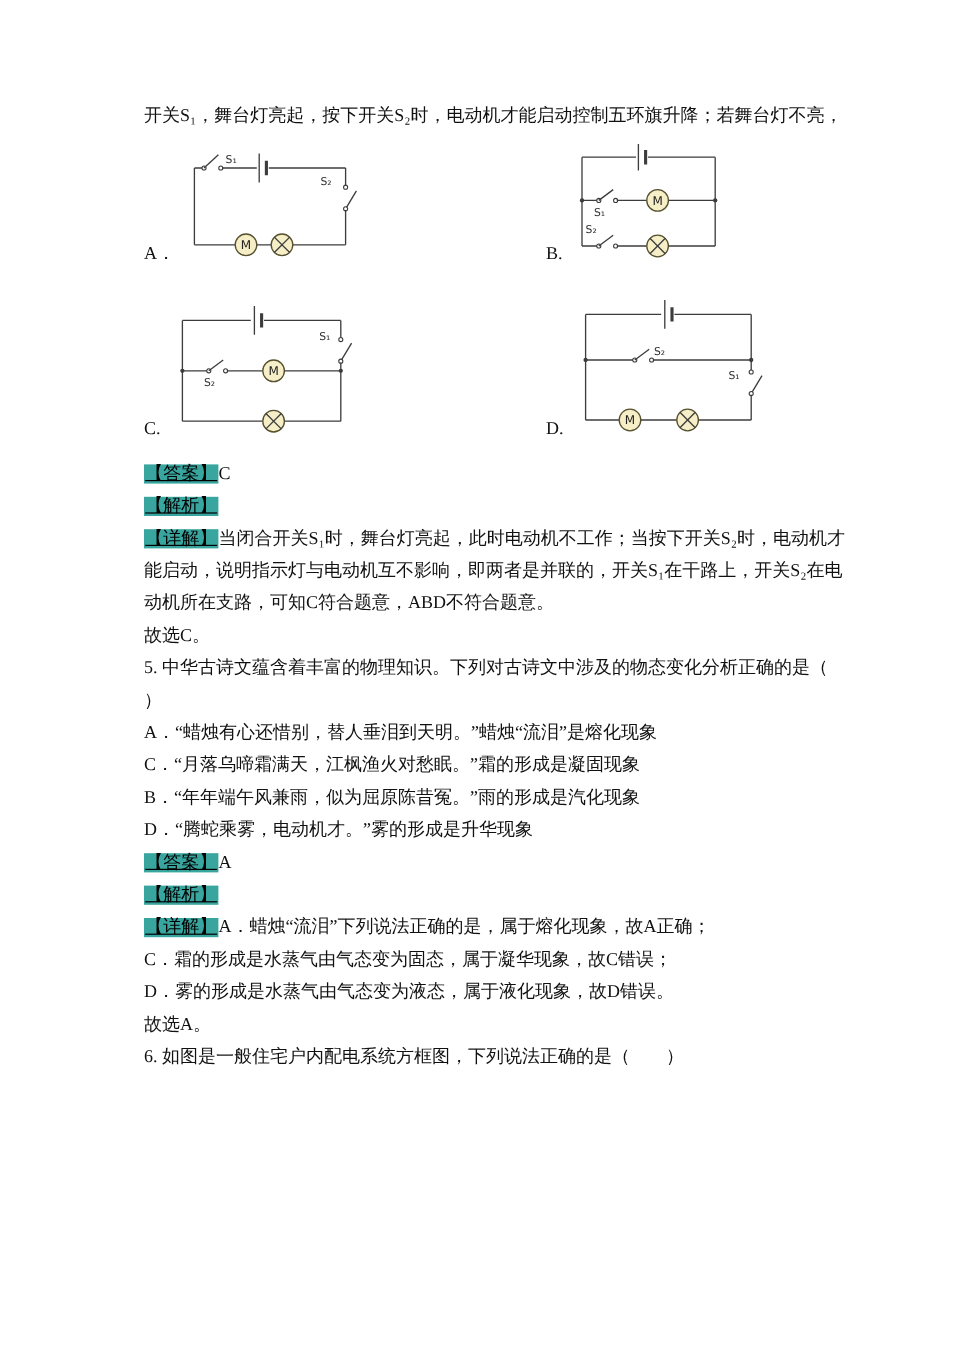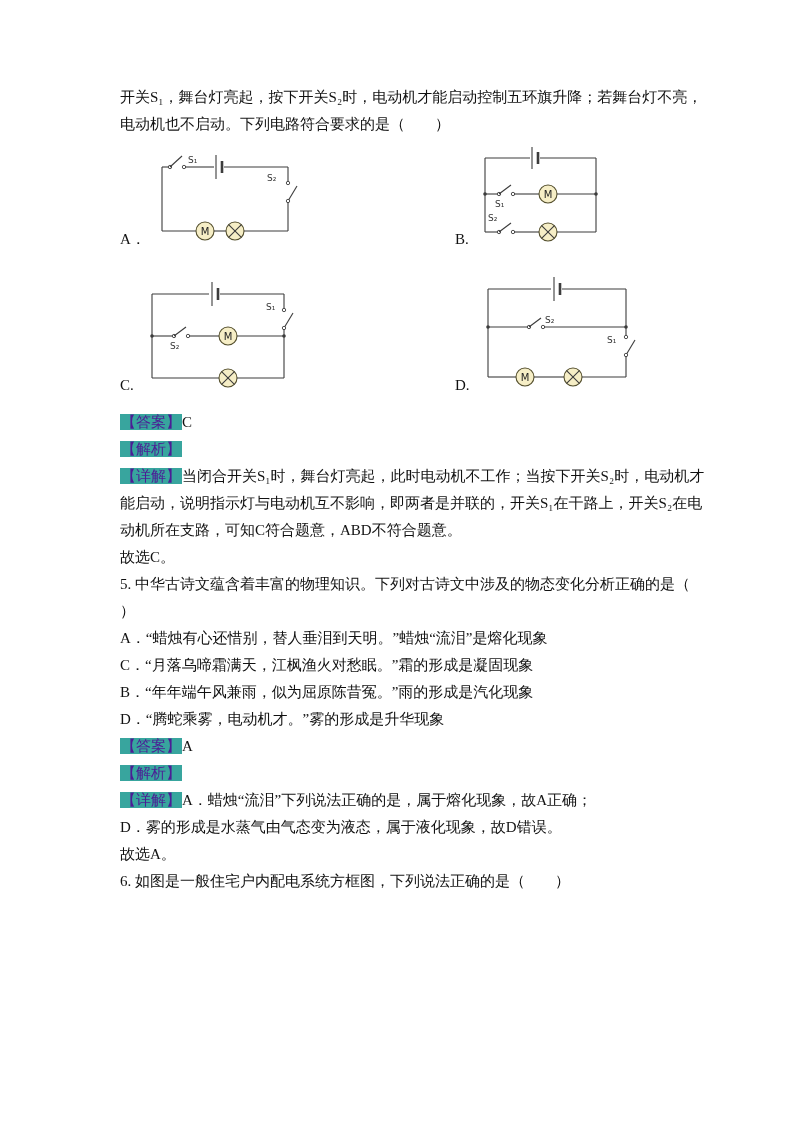--- a/index.html
+++ b/index.html
@@ -13,22 +13,23 @@
     overflow:hidden;
   }
   .content{
     position:absolute;
     left:120px;top:84px;
     width:565px;
   }
   .line{line-height:27px;white-space:nowrap;}
   .hl{
     background:#38a59e;
-    color:#4c1d95;
+    color:#000000;
     padding:0 1px;
+    text-decoration:underline;
   }
   .ans-letter{color:#111;}
   .circuit-row{display:flex;align-items:flex-end;margin-top:6px;}
   .circuit-cell{display:flex;align-items:flex-end;}
   .cell-left{width:335px;}
   .cell-right{flex:1;}
   .circ-label{line-height:20px;margin-right:4px;}
   svg.circuit{display:block;}
   svg.circuit line, svg.circuit path{stroke:#3c3c3c;stroke-width:1.1;fill:none;}
   svg.circuit .thick{stroke-width:2.6;}
@@ -42,21 +43,20 @@
   svg.circuit text.mlabel{font-size:10px;fill:#222;}
   .gap-md{margin-top:14px;}
 </style>
 </head>
 <body>
 
 <div class="page">
   <div class="content">
 
     <div class="line">开关S₁，舞台灯亮起，按下开关S₂时，电动机才能启动控制五环旗升降；若舞台灯不亮，</div>
-    <div class="line">电动机也不启动。下列电路符合要求的是（　　）</div>
 
     <div class="circuit-row">
       <div class="circuit-cell cell-left">
         <span class="circ-label">A．</span>
         <svg class="circuit" width="150" height="100" viewBox="0 0 150 100">
 
           <path d="M12,18 H19"></path>
           <circle class="node" cx="20" cy="18" r="1.7"></circle>
           <line x1="20" y1="18" x2="32" y2="7"></line>
           <circle class="node" cx="34" cy="18" r="1.7"></circle>
@@ -248,19 +248,20 @@
 
     <div class="line">
       <span class="hl">【答案】</span><span class="ans-letter">A</span>
     </div>
     <div class="line">
       <span class="hl">【解析】</span>
     </div>
     <div class="line">
       <span class="hl">【详解】</span><span>A．蜡烛“流泪”下列说法正确的是，属于熔化现象，故A正确；</span>
     </div>
+    <div class="line">C．霜的形成是水蒸气由气态变为固态，属于凝华现象，故C错误；</div>
     <div class="line">D．雾的形成是水蒸气由气态变为液态，属于液化现象，故D错误。</div>
     <div class="line">故选A。</div>
 
     <div class="line">6. 如图是一般住宅户内配电系统方框图，下列说法正确的是（　　）</div>
 
   </div>
 </div>
 
 </body></html>

